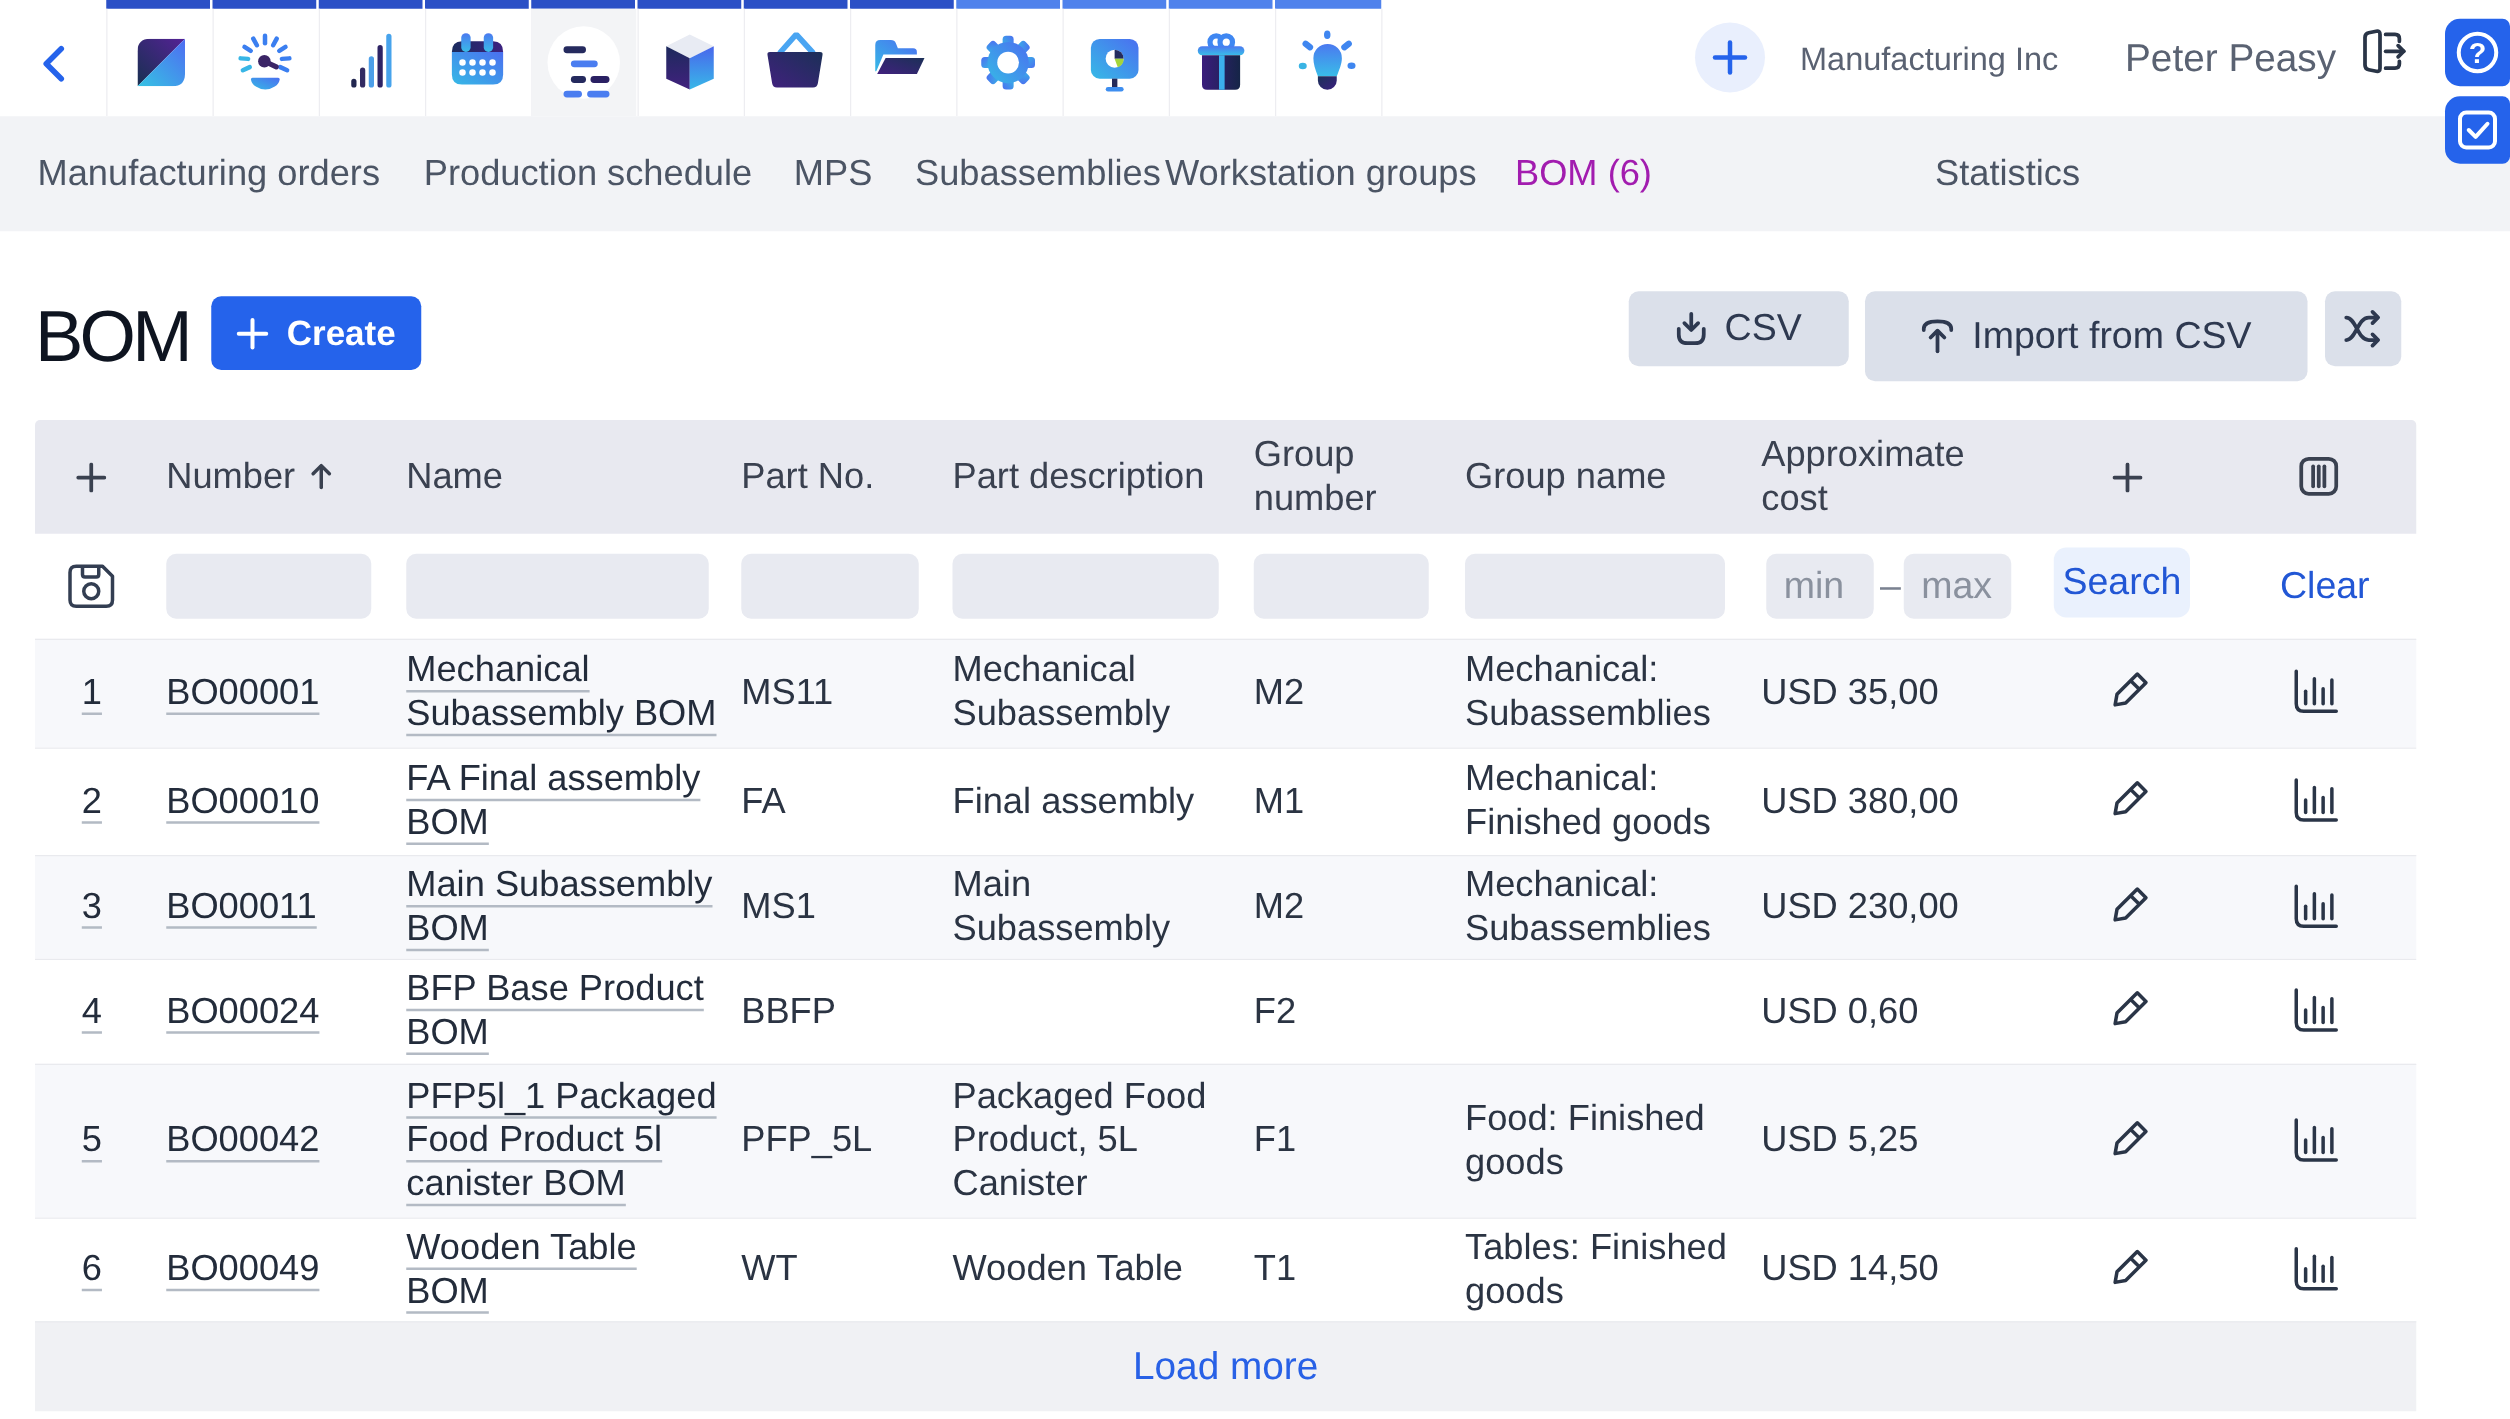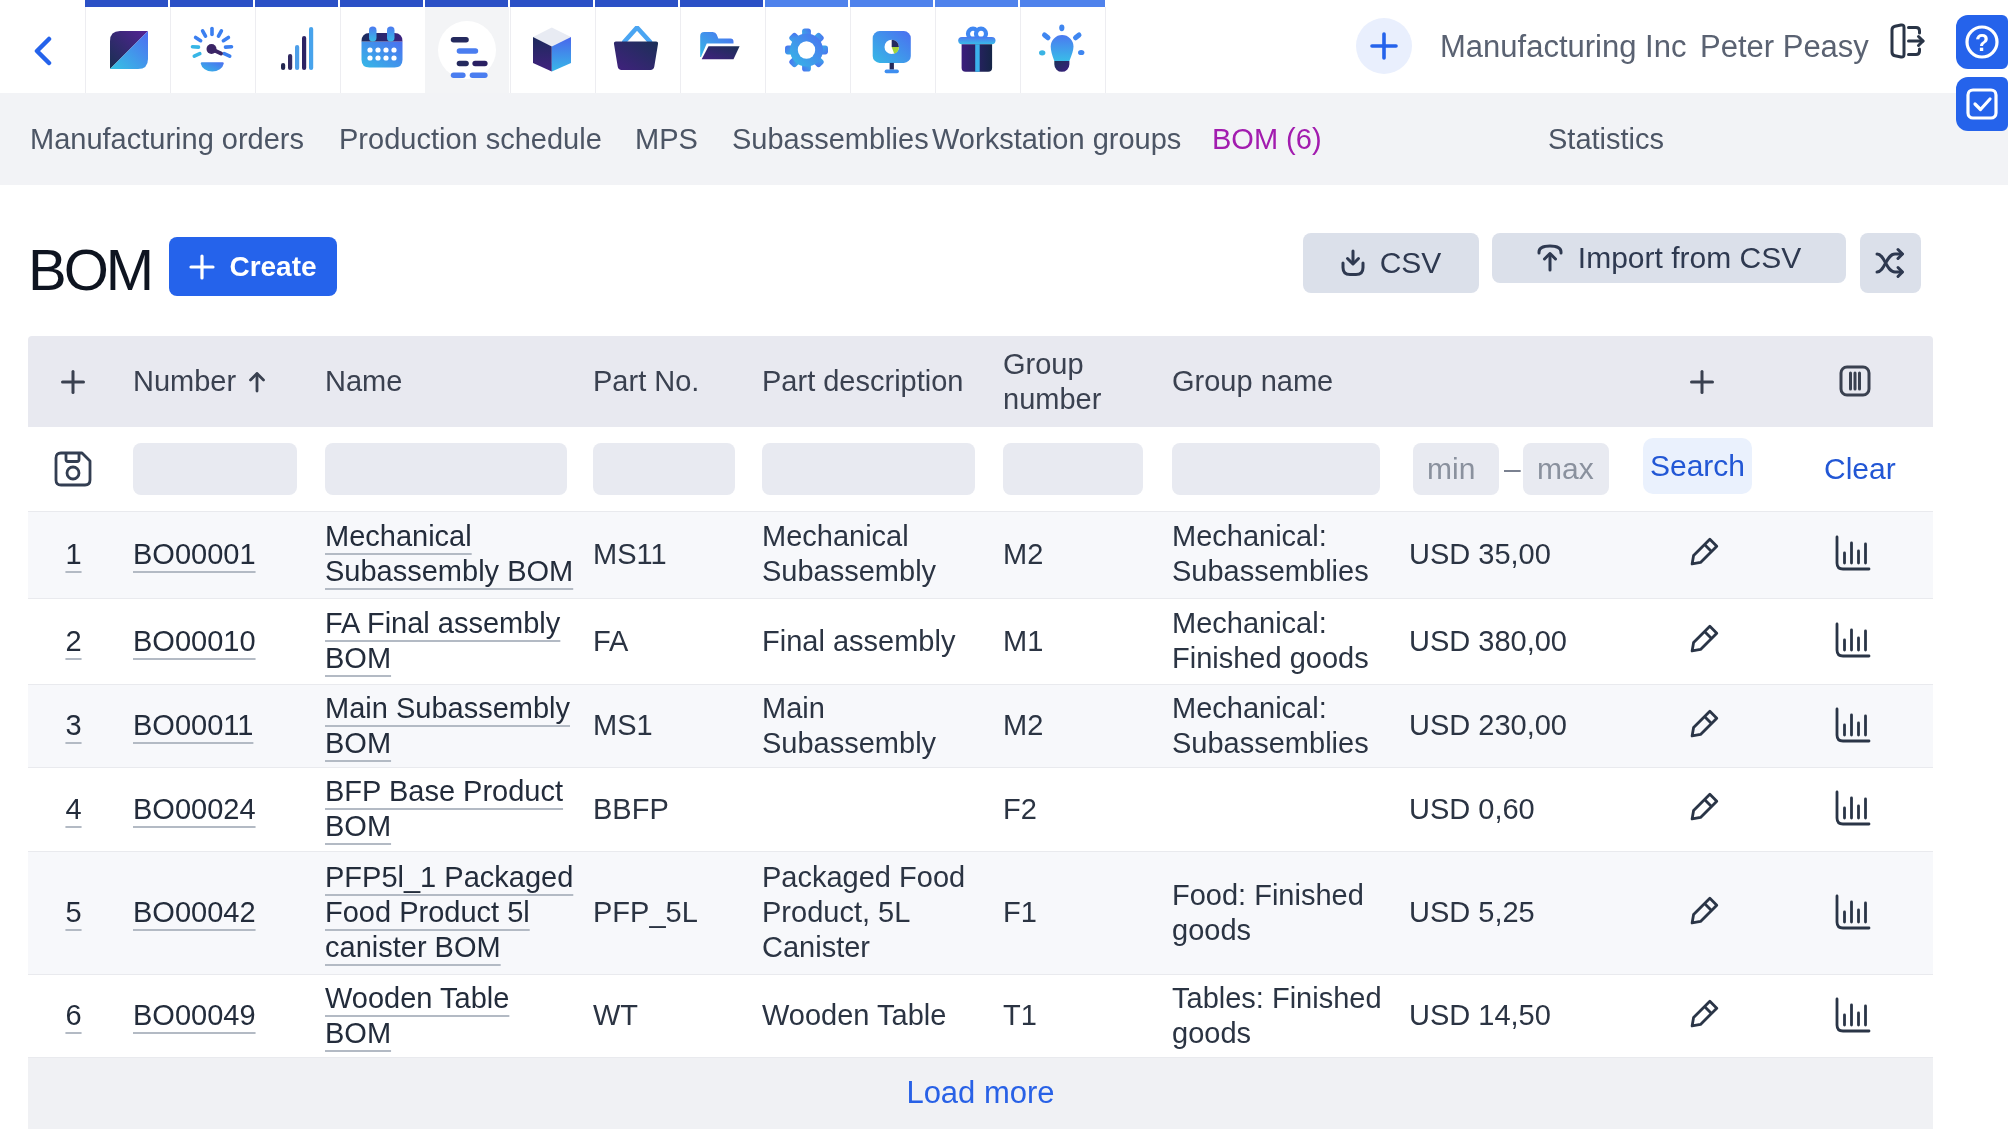--- a/index.html
+++ b/index.html
@@ -188,21 +188,21 @@
       <line x1="7.5" y1="13" x2="11" y2="15.8" stroke="#3f86f0" stroke-width="5" stroke-linecap="round"></line>
       <line x1="42" y1="13" x2="38.5" y2="15.8" stroke="#3f86f0" stroke-width="5" stroke-linecap="round"></line>
       <ellipse cx="5.2" cy="30.8" rx="3.2" ry="2.6" fill="#3ab4e4"></ellipse>
       <ellipse cx="44.2" cy="30.5" rx="3.2" ry="2.6" fill="#3f86f0"></ellipse>
     </svg>
     <div class="abs" style="left:1356px;top:18px;width:56px;height:56px;border-radius:50%;background:#e9effd"></div>
     <svg class="abs" style="left:1356px;top:18px;" width="56" height="56" viewBox="0 0 56 56">
       <line x1="28" y1="16" x2="28" y2="40" stroke="#2563eb" stroke-width="3.6" stroke-linecap="round"></line>
       <line x1="16" y1="28" x2="40" y2="28" stroke="#2563eb" stroke-width="3.6" stroke-linecap="round"></line>
     </svg>
-    <div class="abs" style="left:1440px;top:28px;font-size:31px;color:#5a6272;line-height:38px">Manufacturing Inc</div>
+    <div class="abs" style="left:1440px;top:28px;font-size:26px;color:#5a6272;line-height:38px">Manufacturing Inc</div>
     <div class="abs" style="left:1700px;top:28px;font-size:31px;color:#5a6272;line-height:38px">Peter Peasy</div>
     <svg class="abs" style="left:1886px;top:21px;" width="42" height="40" viewBox="0 0 42 40">
       <path d="M6,9 Q6,5.8 9,5.2 L15,4 Q18,3.4 18,6.5 V33.5 Q18,36.6 15,36 L9,34.8 Q6,34.2 6,31 Z" fill="none" stroke="#2a3547" stroke-width="3" stroke-linejoin="round"></path>
       <path d="M22.5,6.5 h7.5 q3.5,0 3.5,3.5 v2" fill="none" stroke="#2a3547" stroke-width="3" stroke-linecap="round"></path>
       <path d="M22.5,33.5 h7.5 q3.5,0 3.5,-3.5 v-2" fill="none" stroke="#2a3547" stroke-width="3" stroke-linecap="round"></path>
       <line x1="22.5" y1="20" x2="37" y2="20" stroke="#2a3547" stroke-width="3" stroke-linecap="round"></line>
       <polyline points="32.5,15.5 37,20 32.5,24.5" fill="none" stroke="#2a3547" stroke-width="3" stroke-linecap="round" stroke-linejoin="round"></polyline>
     </svg>
     <div class="abs" style="left:1956px;top:15px;width:52px;height:54px;background:#2563eb;border-radius:12px 6px 6px 12px;z-index:20"></div>
     <svg class="abs" style="left:1956px;top:15px;z-index:21" width="52" height="54" viewBox="0 0 52 54">
@@ -232,21 +232,21 @@
 <span style="font-size:28px;font-weight:bold;color:#fff;margin-left:14px">Create</span>
     </div>
     <div class="btn" style="left:1303px;top:233px;width:176px;height:60px;background:#dbe0ea">
       <svg width="24" height="28" viewBox="0 0 24 28">
         <line x1="12" y1="2" x2="12" y2="14" stroke="#2e3950" stroke-width="3" stroke-linecap="round"></line>
         <polyline points="6.5,9.5 12,15 17.5,9.5" fill="none" stroke="#2e3950" stroke-width="3" stroke-linecap="round" stroke-linejoin="round"></polyline>
         <path d="M2,14 v4.5 q0,7 7,7 h6 q7,0 7,-7 V14" fill="none" stroke="#2e3950" stroke-width="3" stroke-linecap="round"></path>
       </svg>
 <span style="font-size:30px;color:#2e3950;margin-left:15px">CSV</span>
     </div>
-    <div class="btn" style="left:1492px;top:233px;width:354px;height:50px;background:#dbe0ea">
+    <div class="btn" style="left:1492px;top:233px;width:354px;height:72px;background:#dbe0ea">
       <svg width="26" height="28" viewBox="0 0 26 28">
         <path d="M2,9 v-1 q0,-6 11,-6 q11,0 11,6 v1" fill="none" stroke="#2e3950" stroke-width="3" stroke-linecap="round"></path>
         <line x1="13" y1="10" x2="13" y2="26" stroke="#2e3950" stroke-width="3" stroke-linecap="round"></line>
         <polyline points="7.5,15 13,9.5 18.5,15" fill="none" stroke="#2e3950" stroke-width="3" stroke-linecap="round" stroke-linejoin="round"></polyline>
       </svg>
 <span style="font-size:30px;color:#2e3950;margin-left:15px">Import from CSV</span>
     </div>
     <div class="btn" style="left:1860px;top:233px;width:61px;height:60px;background:#dbe0ea"></div>
     <svg class="abs" style="left:1875px;top:246px;" width="34" height="34" viewBox="0 0 34 34">
       <path d="M2,26 C10,26 11,8 20,8 L27,8" fill="none" stroke="#2e3950" stroke-width="3" stroke-linecap="round"></path>
@@ -261,20 +261,21 @@
       </svg></div>
     <div class="hdr" style="left:133px;top:364px">Number<svg width="22" height="24" viewBox="0 0 22 24" style="vertical-align:-3px;margin-left:10px">
         <line x1="11" y1="21" x2="11" y2="4" stroke="#3a4150" stroke-width="2.8" stroke-linecap="round"></line>
         <polyline points="4.5,10 11,3.5 17.5,10" fill="none" stroke="#3a4150" stroke-width="2.8" stroke-linecap="round" stroke-linejoin="round"></polyline>
       </svg></div>
     <div class="hdr" style="left:325px;top:364.0px">Name</div>
     <div class="hdr" style="left:593px;top:364.0px">Part No.</div>
     <div class="hdr" style="left:762px;top:364.0px">Part description</div>
     <div class="hdr" style="left:1003px;top:346.5px">Group<br>number</div>
     <div class="hdr" style="left:1172px;top:364.0px">Group name</div>
+    <div class="hdr" style="left:1409px;top:346.5px">Approximate<br>cost</div>
     <div class="abs" style="left:1690px;top:370px"><svg width="24" height="24" viewBox="0 0 24 24">
         <line x1="12" y1="1.5" x2="12" y2="22.5" stroke="#3a4150" stroke-width="3" stroke-linecap="round"></line>
         <line x1="1.5" y1="12" x2="22.5" y2="12" stroke="#3a4150" stroke-width="3" stroke-linecap="round"></line>
       </svg></div>
     <div class="abs" style="left:1839px;top:365px"><svg width="32" height="32" viewBox="0 0 32 32">
         <rect x="2" y="2" width="28" height="28" rx="6" fill="none" stroke="#3a4150" stroke-width="3"></rect>
         <line x1="11.5" y1="8" x2="11.5" y2="24" stroke="#3a4150" stroke-width="3" stroke-linecap="round"></line>
         <line x1="16" y1="8" x2="16" y2="24" stroke="#3a4150" stroke-width="3" stroke-linecap="round"></line>
         <line x1="20.5" y1="8" x2="20.5" y2="24" stroke="#3a4150" stroke-width="3" stroke-linecap="round"></line>
       </svg></div>

